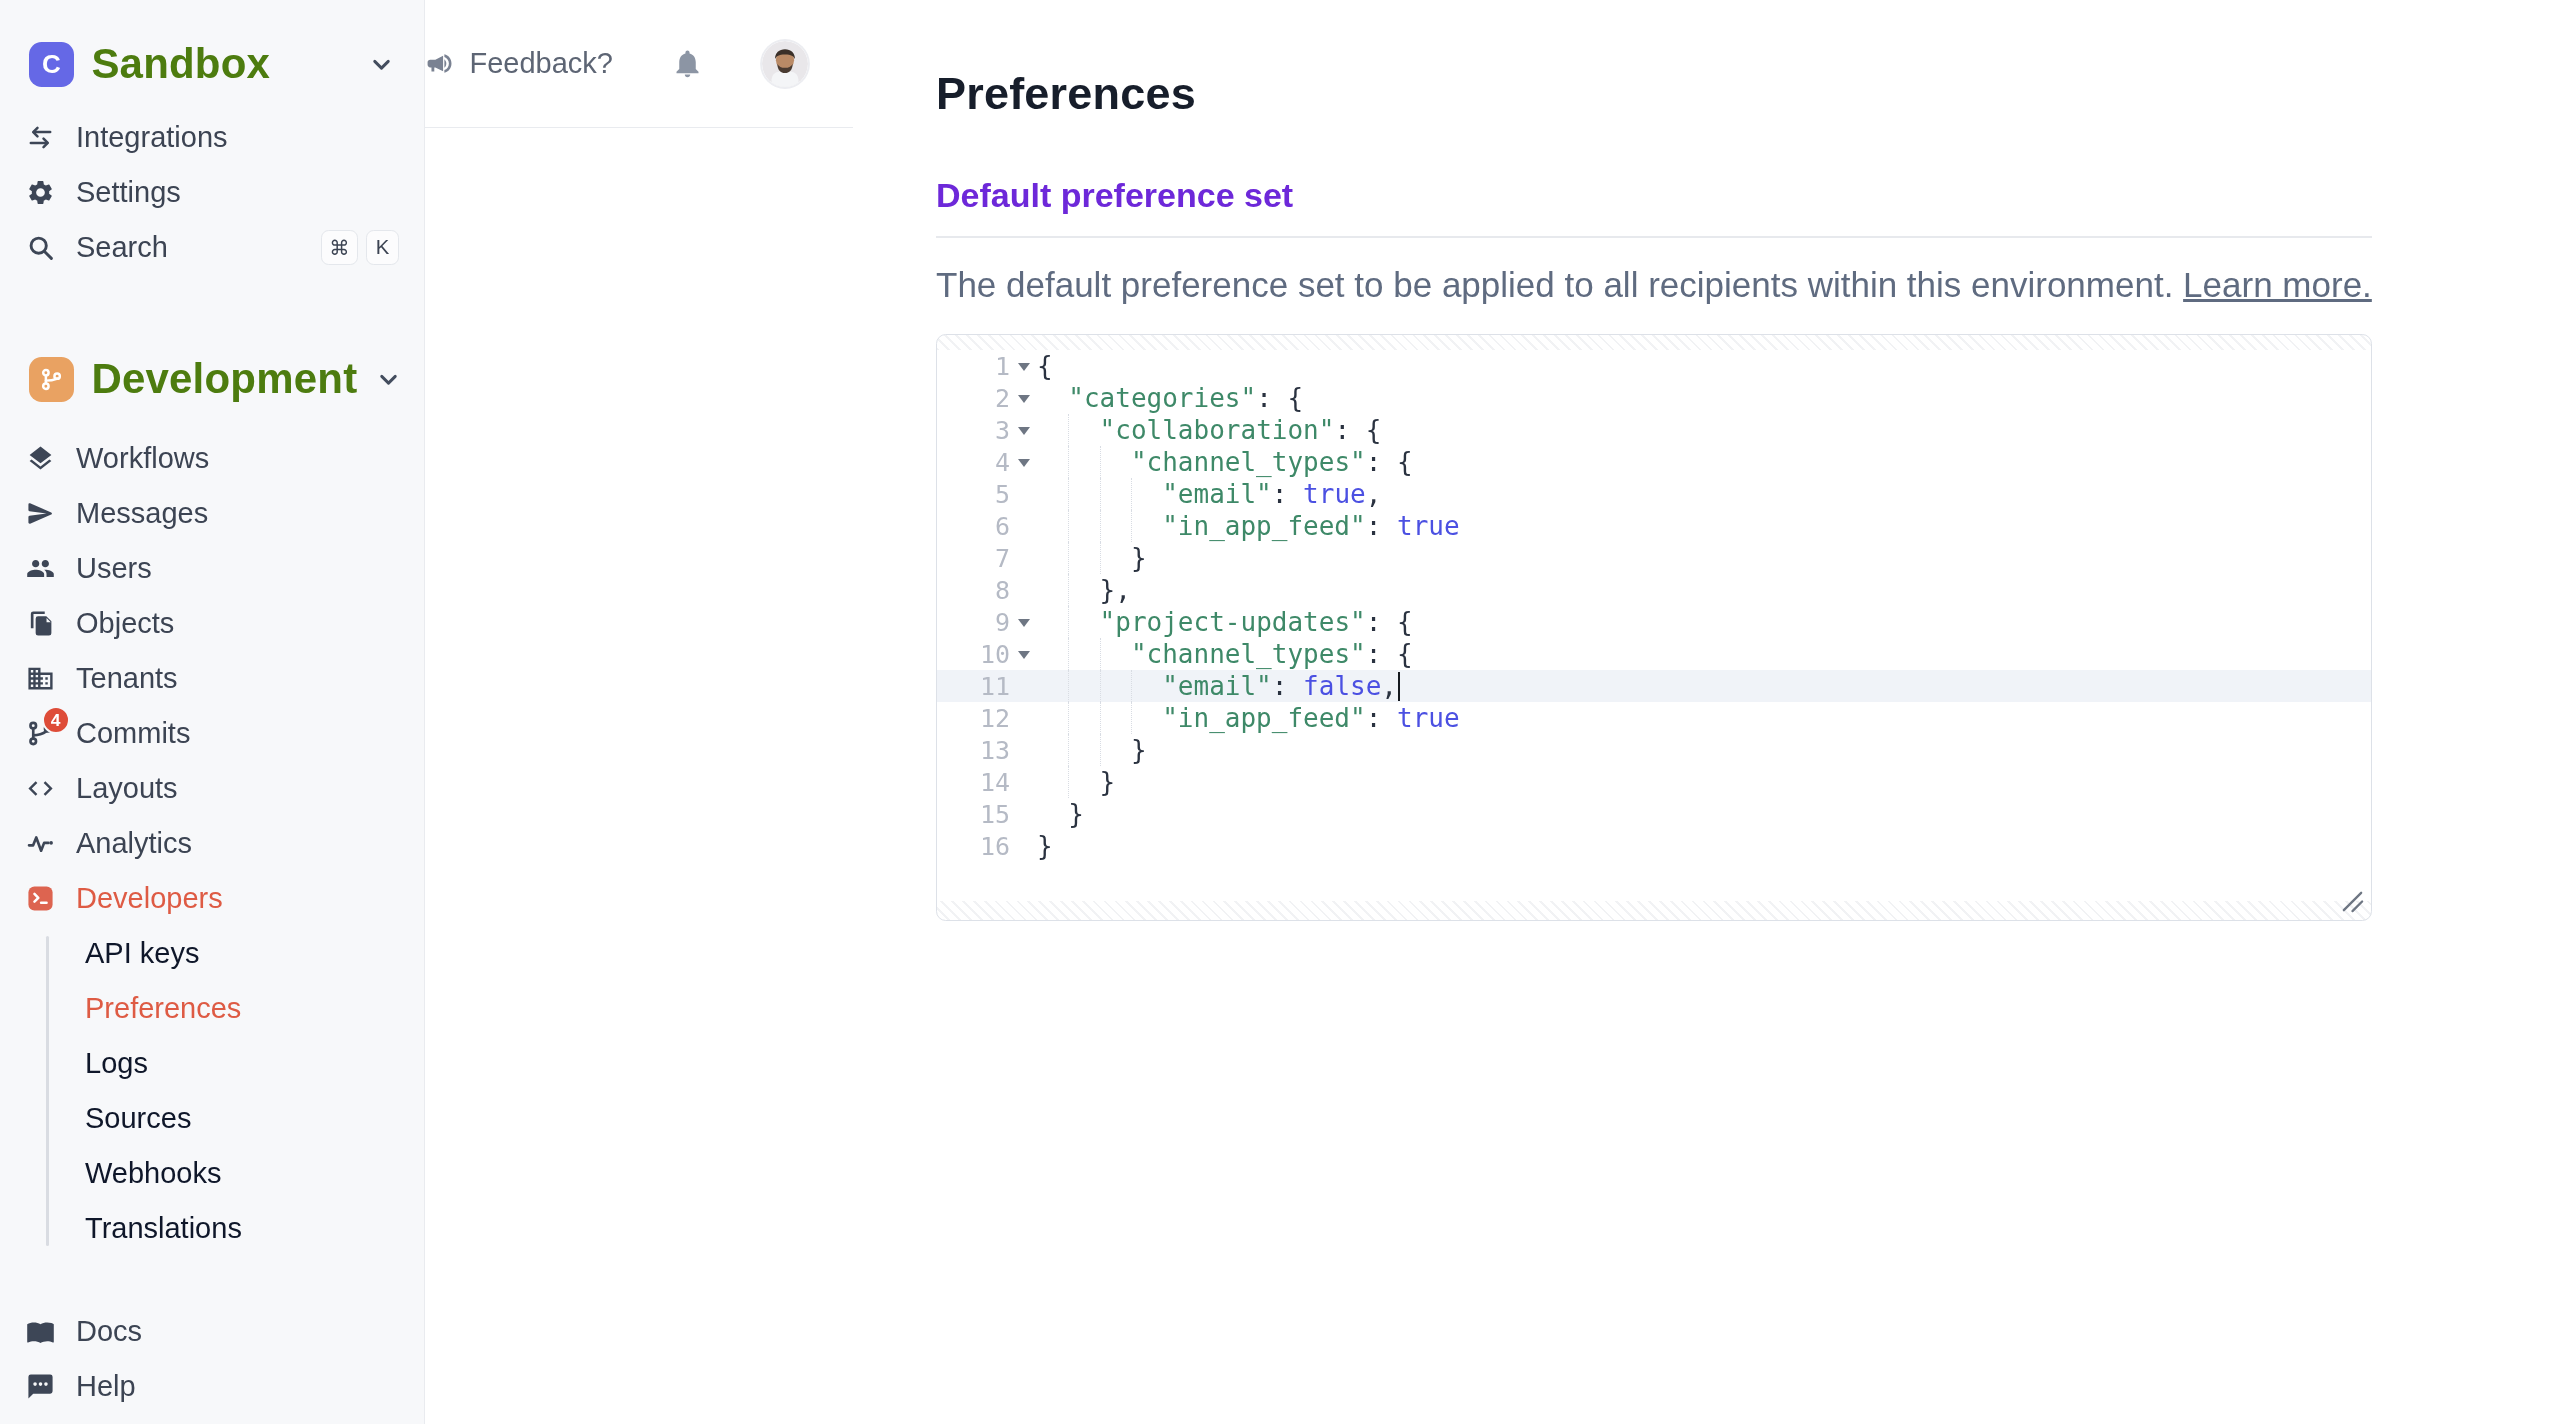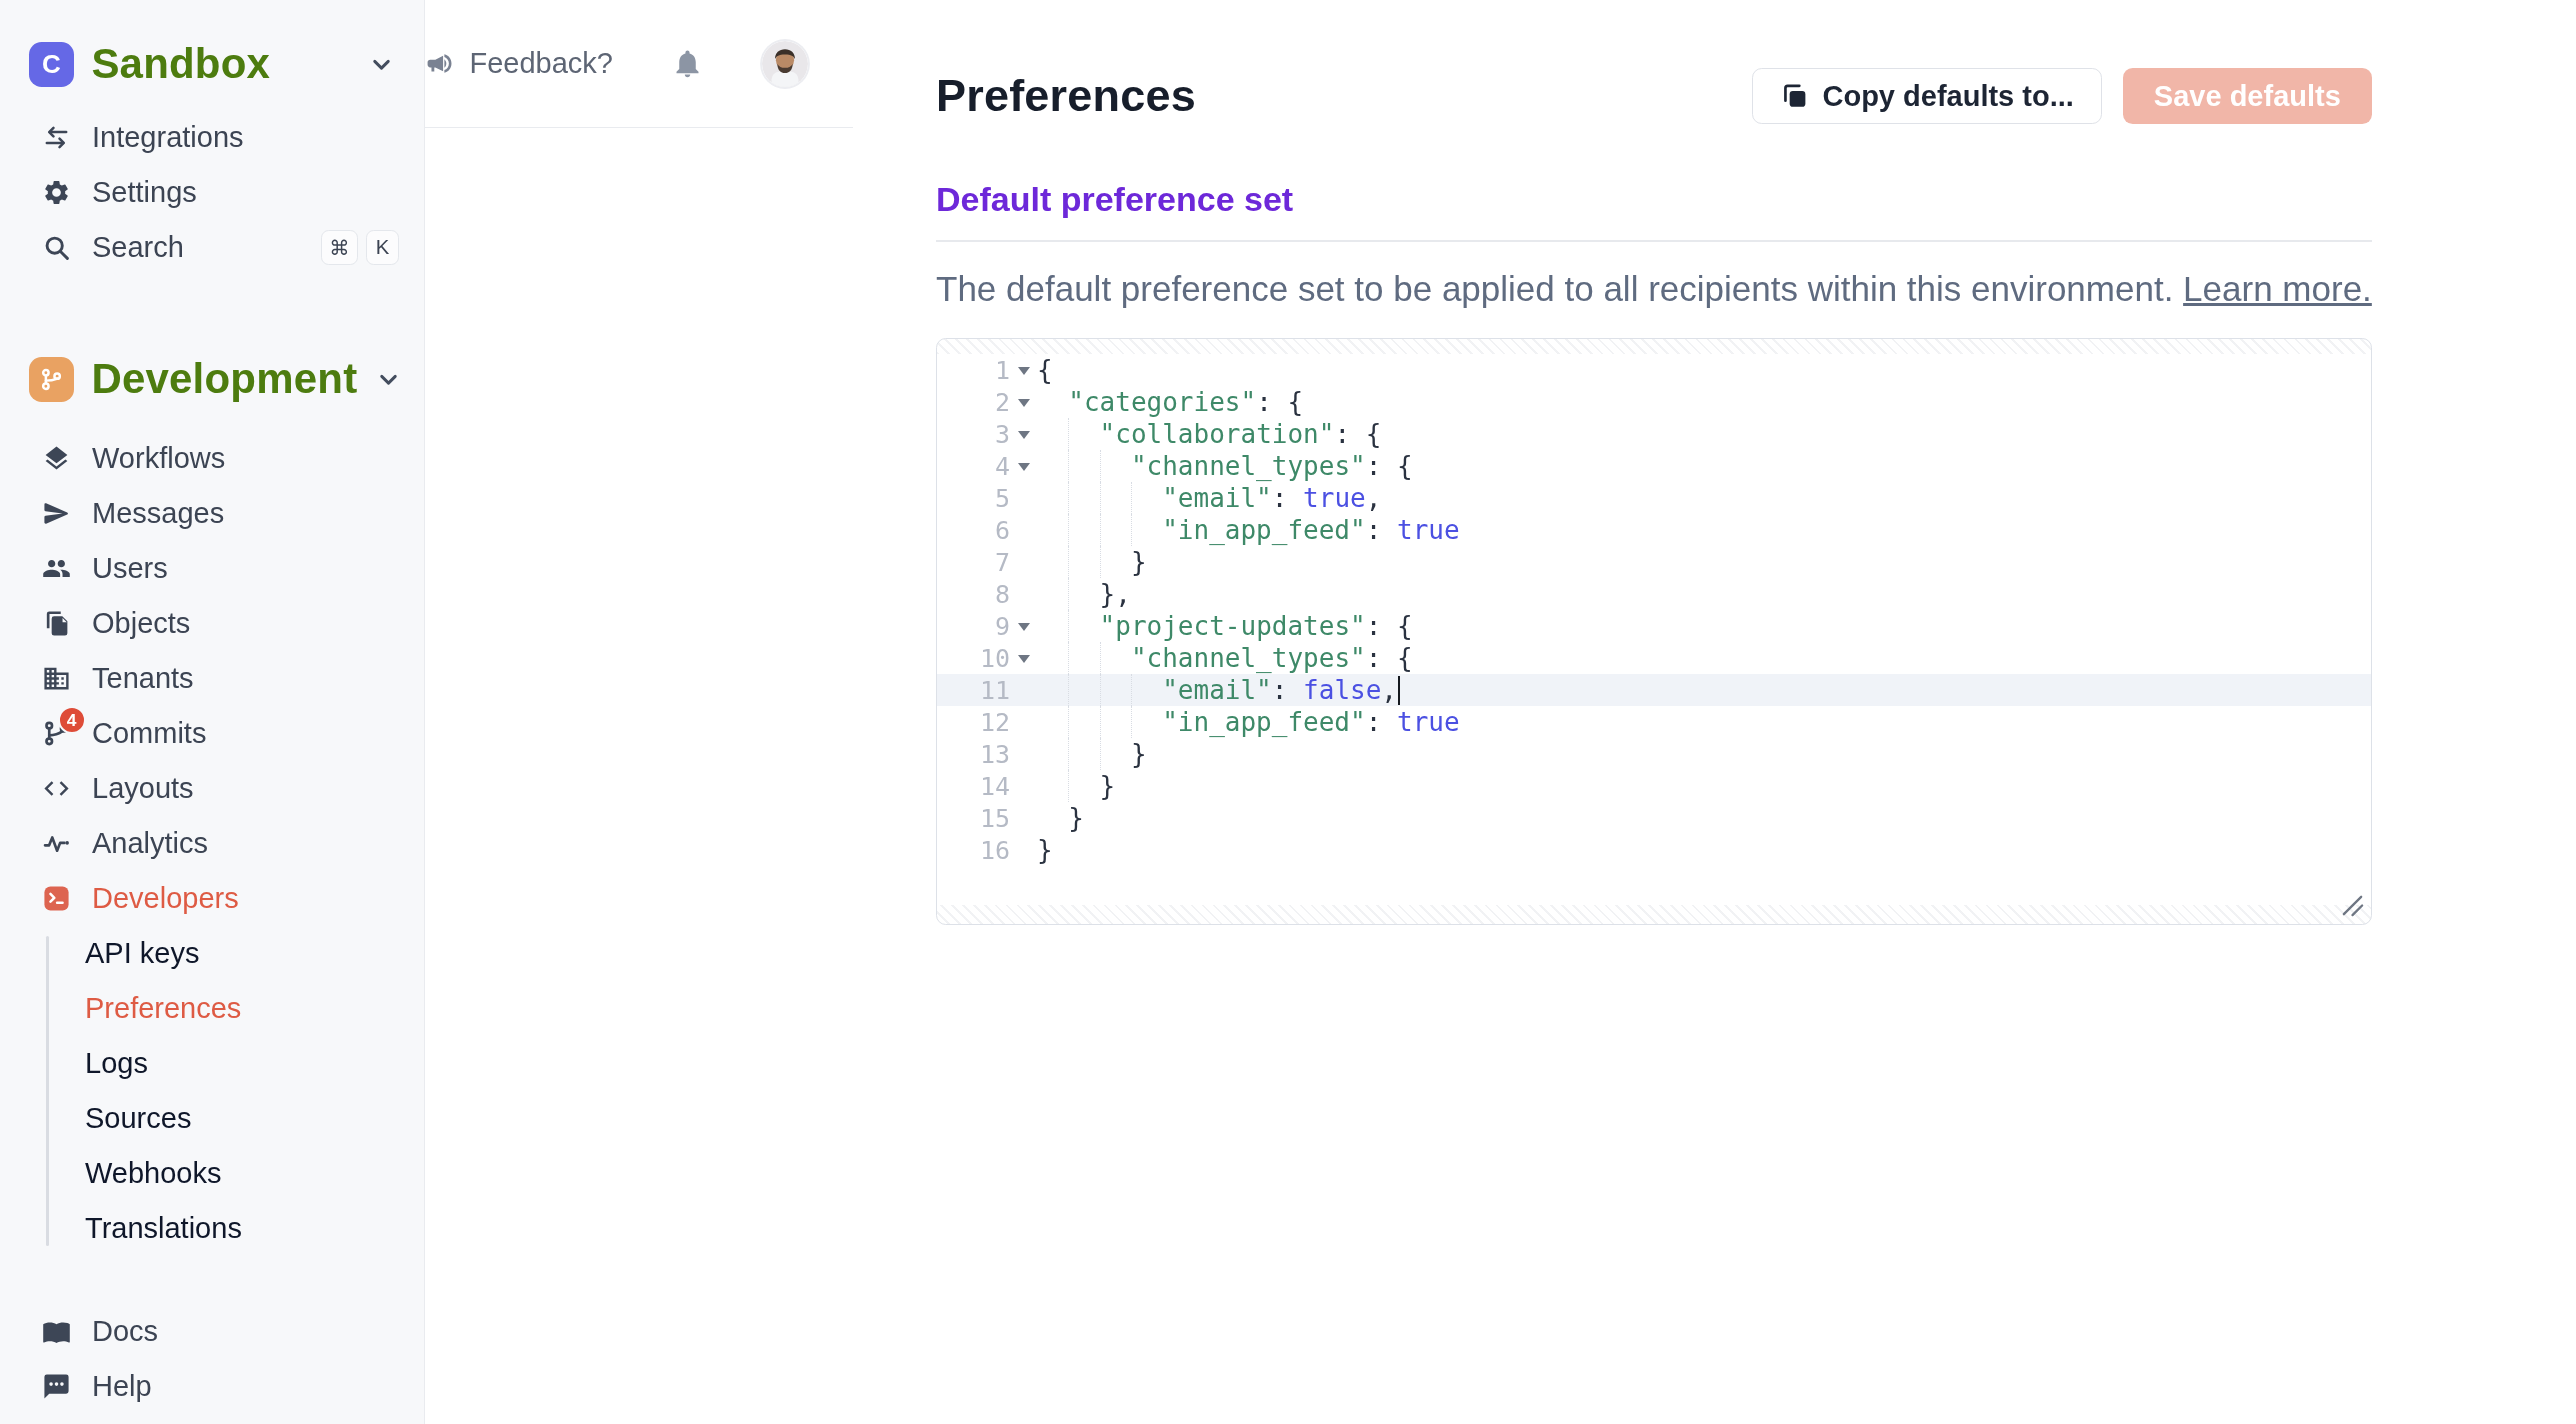--- a/index.html
+++ b/index.html
@@ -11,21 +11,21 @@
   .sidebar { width:425px; height:100%; background:#F7F8FA; border-right:1.9px solid #E9EBEF;
              display:flex; flex-direction:column; padding:41px 0 9.7px; flex-shrink:0; }
   .ws-row { display:flex; align-items:center; height:46px; padding:0 29px; gap:17.4px; }
   .ws-logo { width:45px; height:45px; border-radius:12.6px; background:var(--indigo,#6568E6);
              color:#fff; display:flex; align-items:center; justify-content:center;
              font-size:26px; font-weight:700; flex-shrink:0; }
   .ws-name { font-size:42px; font-weight:700; color:#4d7c0f; letter-spacing:0.2px; }
   .chev { margin-left:auto; color:#434D5E; display:flex; }
   .nav { margin-top:23px; }
   .side-item { display:flex; align-items:center; height:55px; padding:0 25px 0 26px;
-               gap:21px; font-size:29px; color:#3C4453; cursor:pointer;margin-left:16px; }
+               gap:21px; font-size:29px; color:#3C4453; cursor:pointer; }
   .side-item .icn { width:29px; height:29px; display:flex; align-items:center;
                     justify-content:center; color:#3D4656; position:relative; flex-shrink:0; }
   .side-item .lbl { font-weight:500; }
   .side-item.active, .side-item.active .icn { color:var(--accent,#DE5B44); }
   .keys { margin-left:auto; display:flex; gap:7.7px; }
   .keycap { min-width:33px; height:35px; padding:0 7.7px; background:#FCFCFD;
             border:1.9px solid #E4E7EC; border-radius:7.7px; display:flex; align-items:center;
             justify-content:center; font-size:20.3px; color:#3C4453; }
   .env-row { margin-top:81px; }
   .env-logo { background:var(--env-orange,#E9A262); }
@@ -305,32 +305,20 @@
             <path d="M13.5 19c0-7 4.5-10.5 10.5-10.5S34.5 12 34.5 19c-1.5-3.5-4-5-10.5-5s-9 1.5-10.5 5z" fill="#3A3029"></path>
             <path d="M16 24c0 6 3.5 9.5 8 9.5s8-3.5 8-9.5c-2 3-4 4-8 4s-6-1-8-4z" fill="#4A3B31"></path>
           </g>
         </svg>
       </span>
     </header>
 
     <section class="content">
       <div class="title-row">
         <h1 class="page-title">Preferences</h1>
-        <div class="btns">
-          <button class="btn btn-outline">
-            <span style="display:flex">
-              <svg width="29" height="29" viewBox="0 0 24 24">
-                  <path d="M4.5 15.5V5a1.8 1.8 0 0 1 1.8-1.8H16" fill="none" stroke="#1D2534" stroke-width="2.2" stroke-linecap="round"></path>
-                  <rect x="8" y="7.5" width="13" height="13" rx="2.6" fill="#1D2534"></rect>
-                </svg>
-            </span>
-            <span>Copy defaults to...</span>
-          </button>
-          <button class="btn btn-save" disabled="">Save defaults</button>
-        </div>
       </div>
 
       <h2 class="section-title">Default preference set</h2>
       <div class="divider"></div>
       <p class="desc">
         <span>The default preference set to be applied to all recipients within this environment.</span>
         <a>Learn more.</a>
       </p>
 
       <div class="editor">

